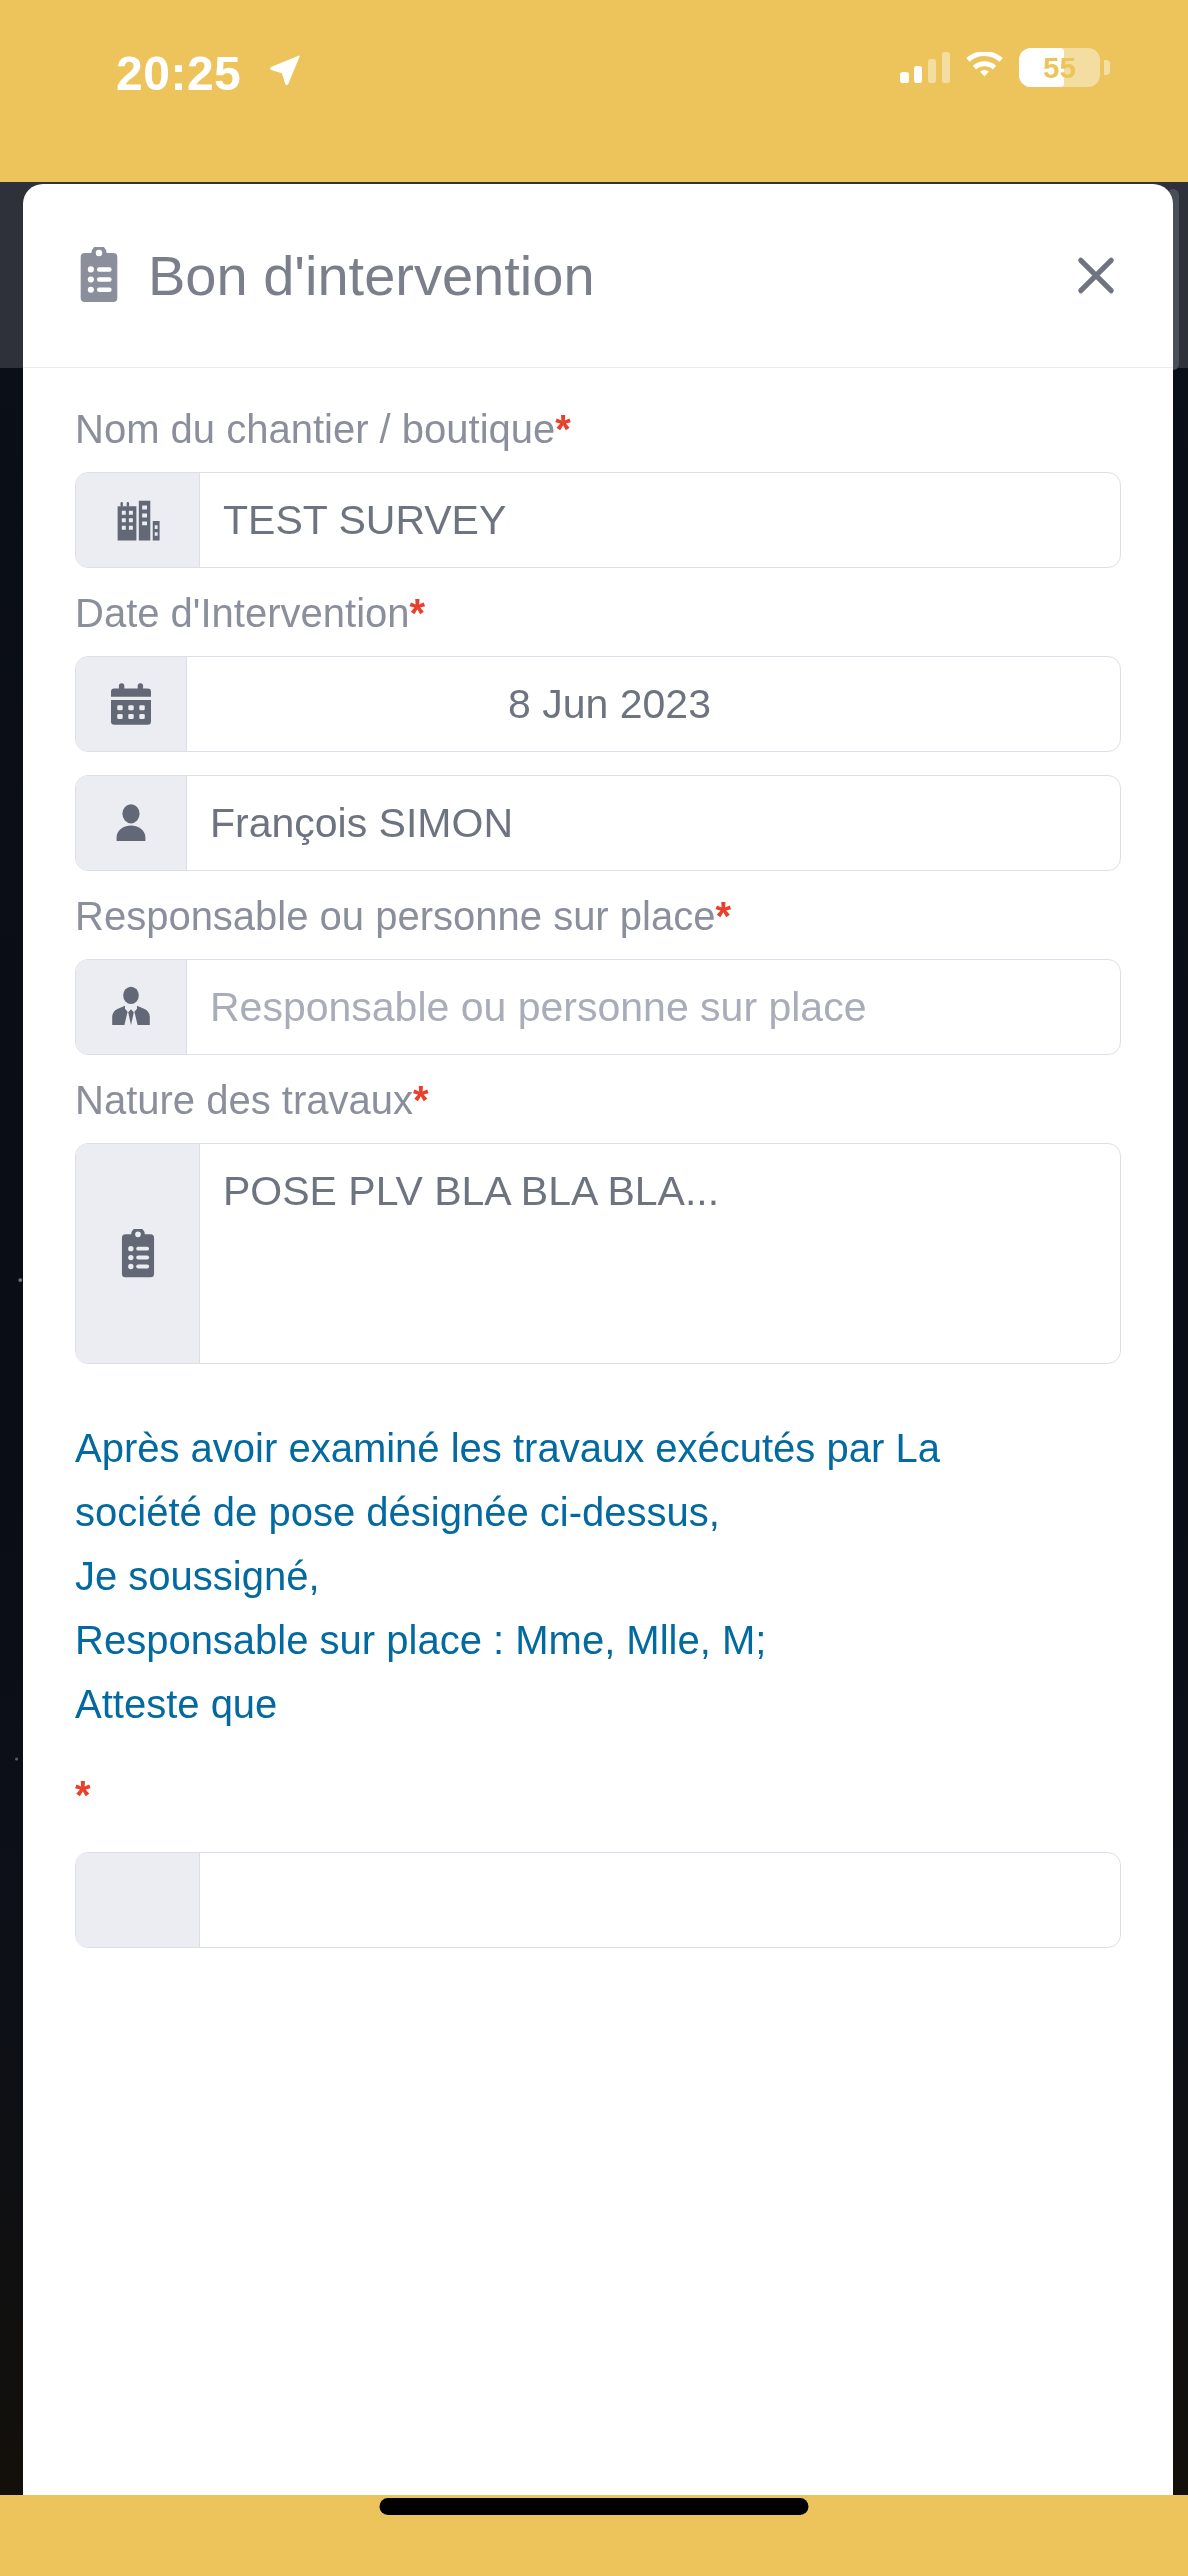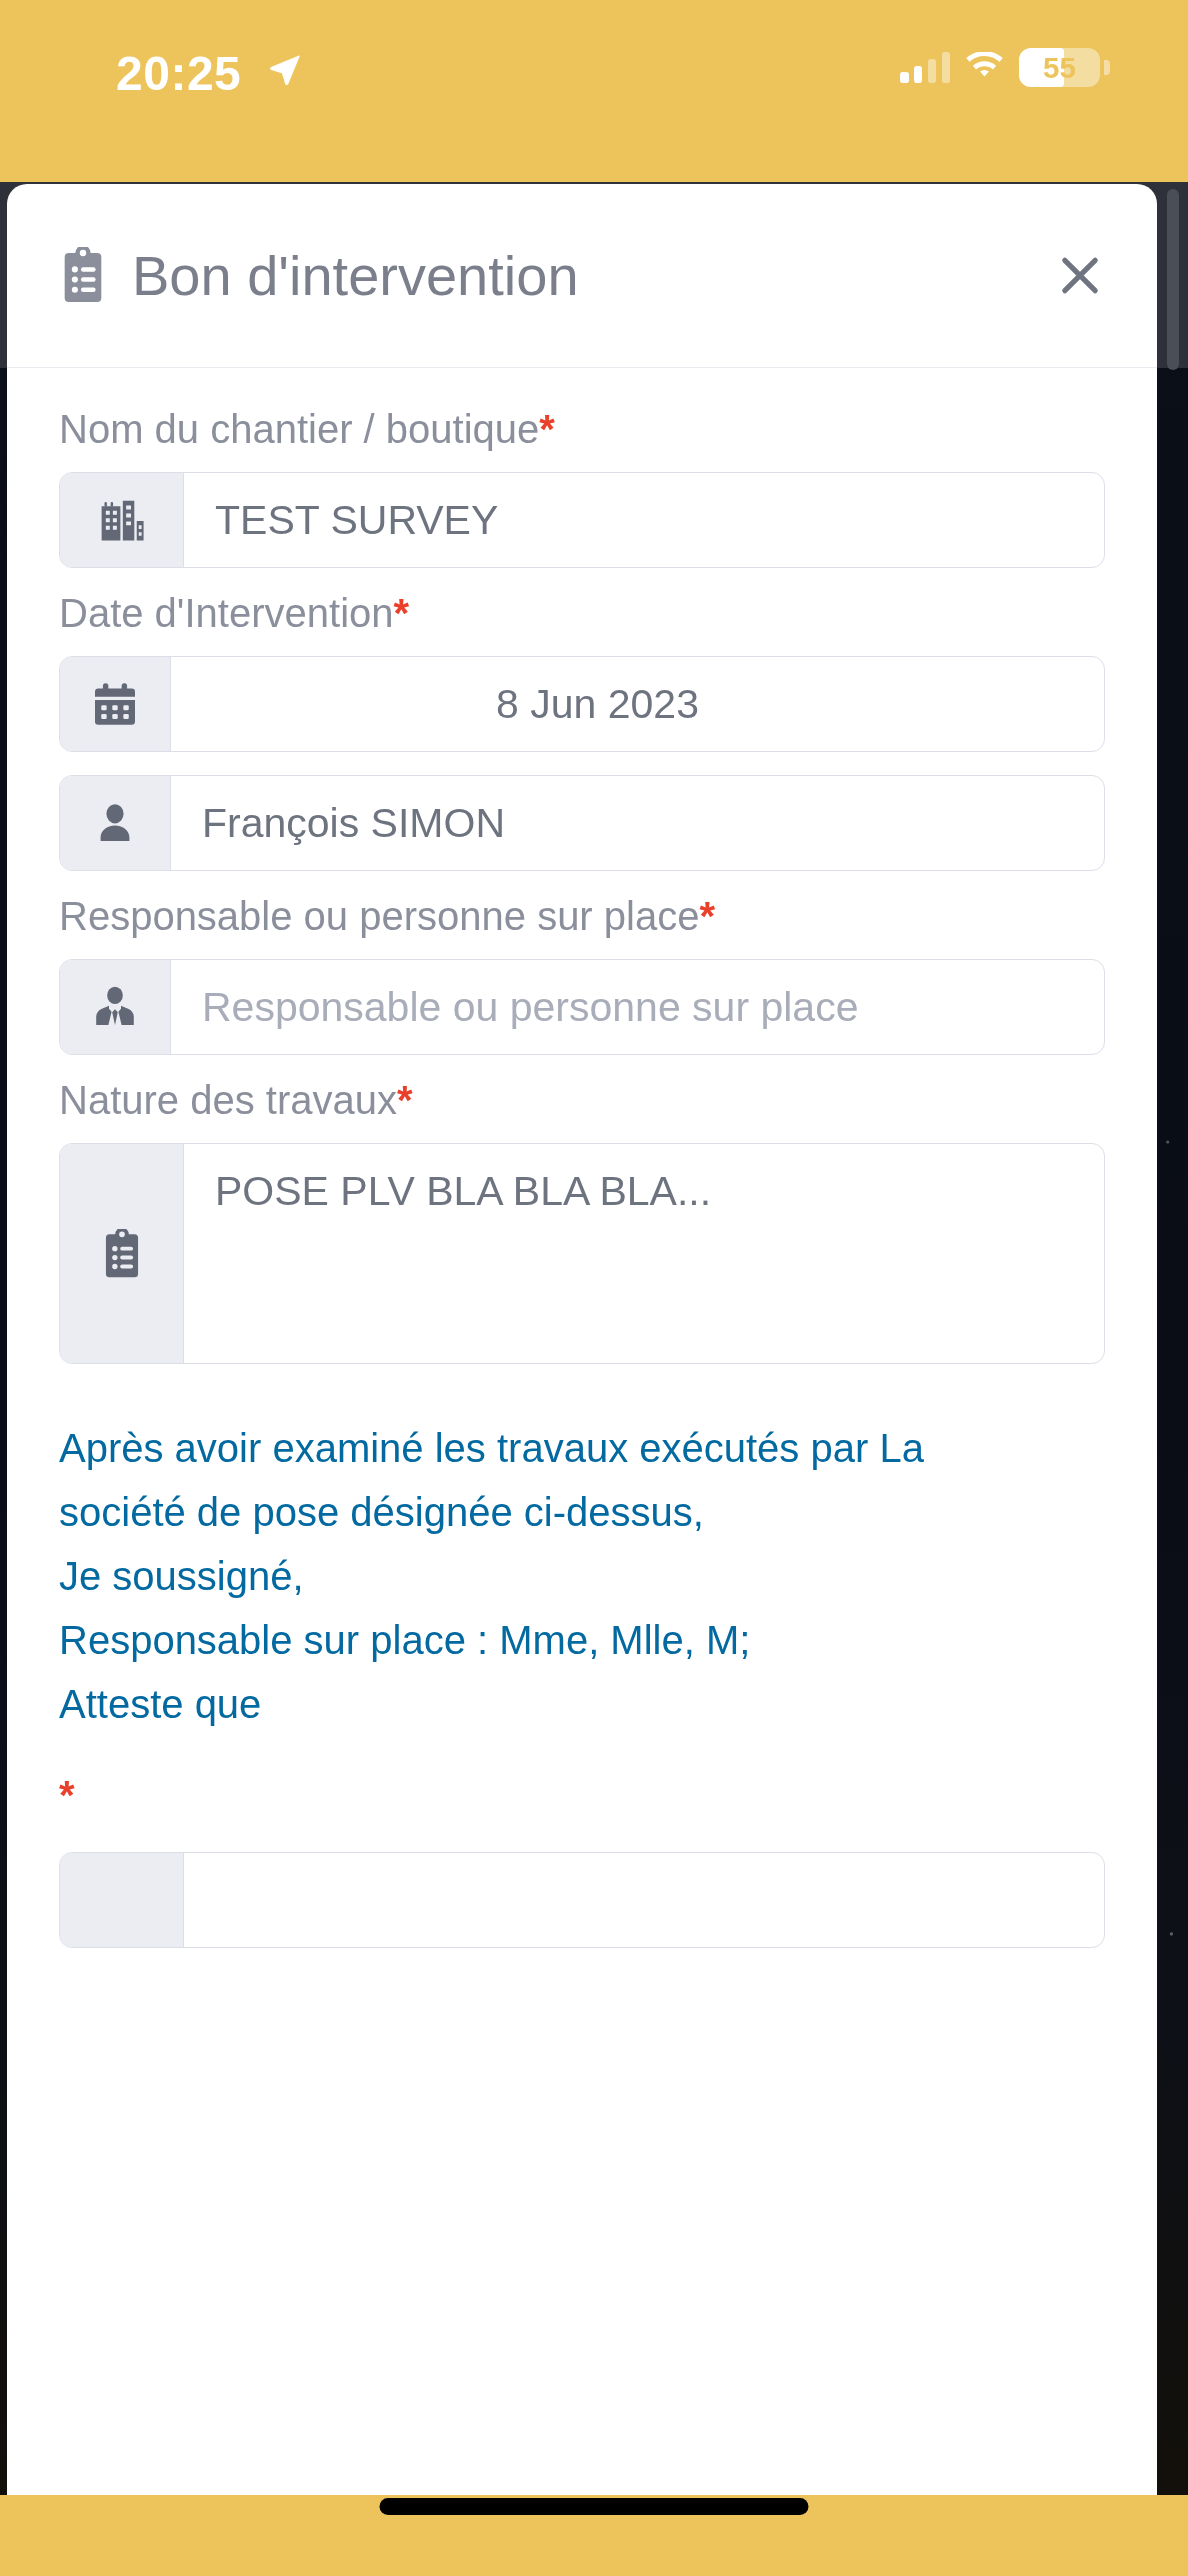--- a/index.html
+++ b/index.html
@@ -102,21 +102,21 @@
     text-align: center;
     font-size: 29.5px;
     font-weight: 700;
     color: #edc45c;
     line-height: 39px;
   }
 
   
   #modal {
     position: absolute;
-    left: 7px; top: 184px;
+    left: 23px; top: 184px;
     width: 1150px;
     height: 2311px;
     background: #ffffff;
     border-radius: 20px 20px 0 0;
     overflow: hidden;
     z-index: 30;
   }
 
   #modal-header {
     position: relative;
@@ -170,21 +170,21 @@
     flex: 0 0 124px;
     background: #ebedf2;
     border-right: 1.8px solid #dcdfe8;
     display: flex; align-items: center; justify-content: center;
   }
   .input-prefix.narrow { flex-basis: 111px; }
   .input-value {
     flex: 1;
     display: flex;
     align-items: center;
-    padding: 0 31px;
+    padding: 0 23px;
     font-size: 41px;
     color: #6e7380;
     white-space: nowrap;
     overflow: hidden;
   }
   .input-value.center { justify-content: center; padding-right: 111px; }
   .input-value.placeholder { color: #a9adb9; }
 
   
   .textarea-group { height: 221px; align-items: stretch; }

